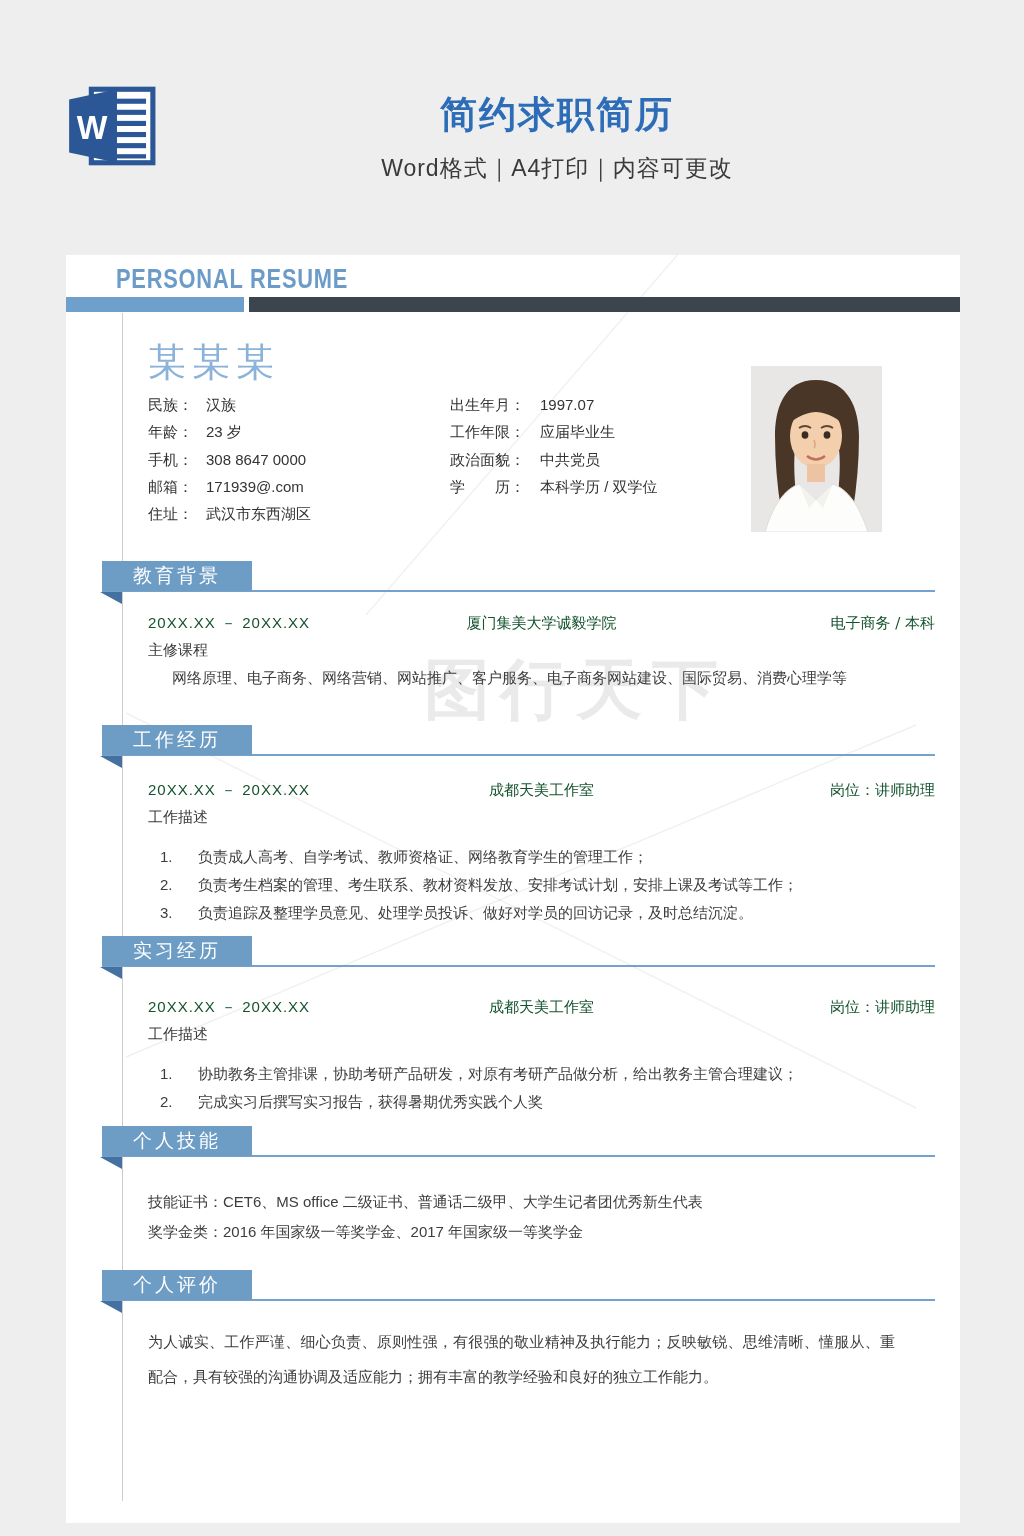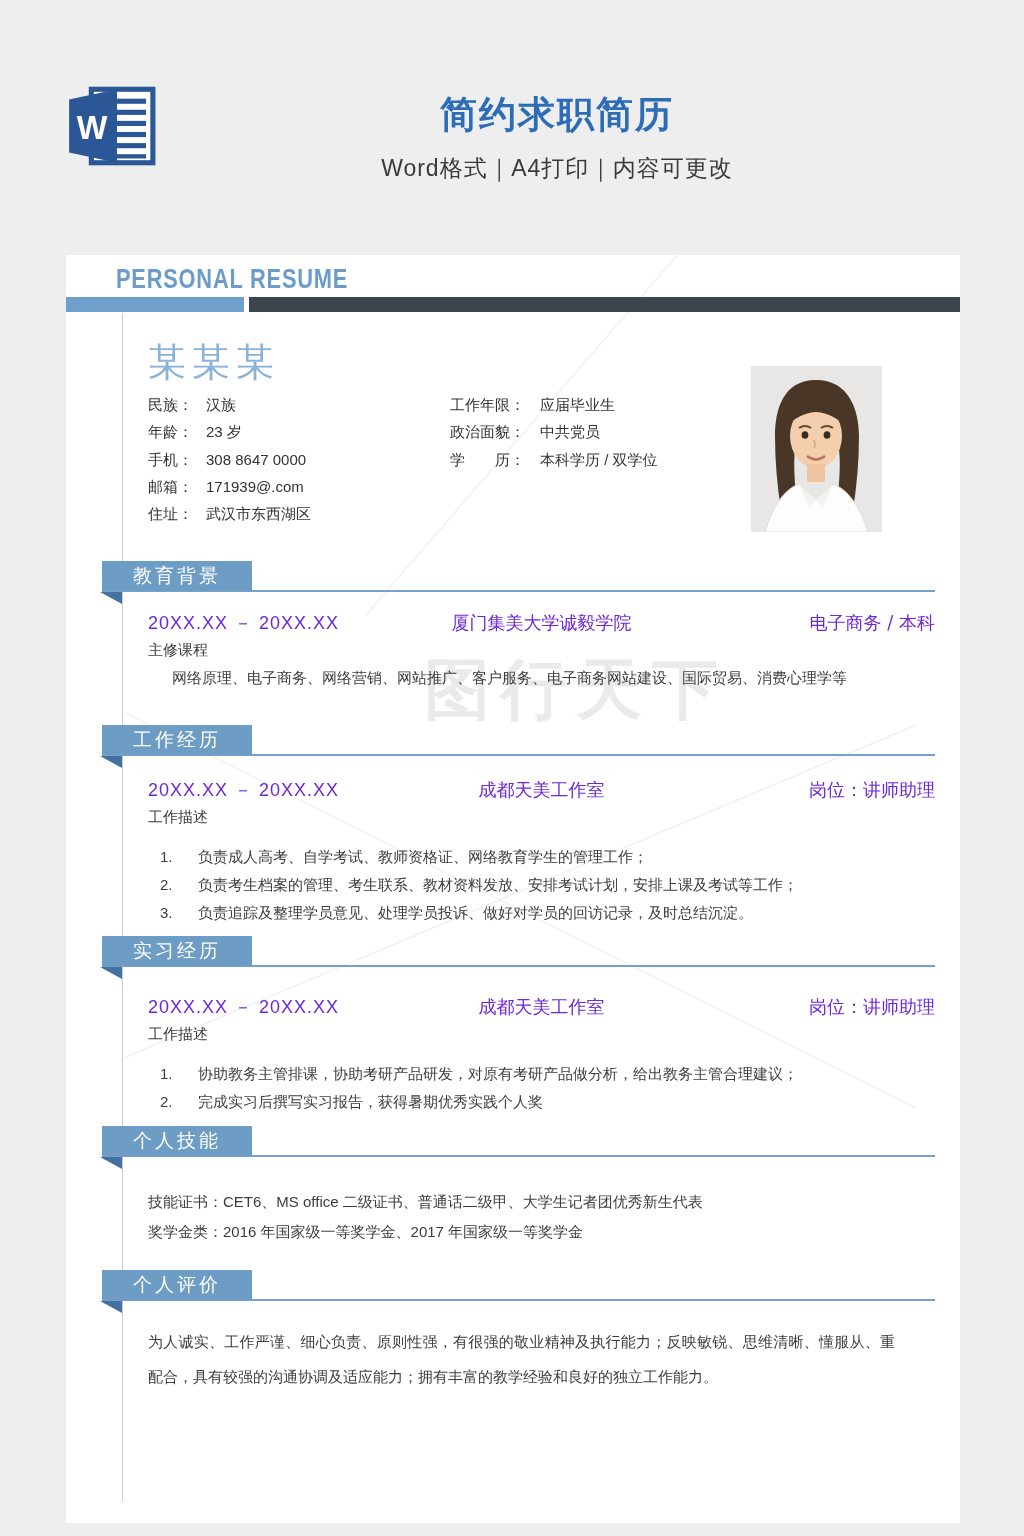--- a/index.html
+++ b/index.html
@@ -73,21 +73,21 @@
     background:#6d9cc5;color:#ffffff;
     font-family:"DejaVu Serif", serif;font-size:19px;letter-spacing:3px;
     display:flex;align-items:center;justify-content:center;
   }
   .ribbon .rule{position:absolute;left:36px;right:25px;top:29px;height:2px;background:#74a2cc;}
   .ribbon .fold{
     position:absolute;left:34px;top:31px;width:0;height:0;
     border-top:12px solid #44719f;border-left:22px solid transparent;
   }
   .sec-content{padding:0 25px 0 82px;}
-  .meta-row{display:flex;line-height:26px;font-size:18px;color:#6d28d9;}
+  .meta-row{display:flex;line-height:26px;font-size:15px;color:#14532d;}
   .meta-row .date{width:250px;letter-spacing:1px;}
   .meta-row .org{flex:1;text-align:center;font-family:"DejaVu Serif", serif;}
   .meta-row .pos{width:250px;text-align:right;font-family:"DejaVu Serif", serif;}
   .sub-label{font-family:"DejaVu Serif", serif;font-size:15px;color:#3a3a3a;line-height:28px;}
   .detail-line{font-size:15px;color:#3d3d3d;line-height:28px;margin-left:24px;}
   ol.numlist{list-style:none;margin:12px;padding:0;counter-reset:n;}
   ol.numlist li{display:flex;counter-increment:n;font-size:15px;color:#3d3d3d;line-height:28px;}
   ol.numlist li::before{content:counter(n) ".";flex:0 0 38px;}
   .skills-line{font-size:15px;color:#3d3d3d;line-height:29.5px;}
   .eval-text{font-size:15px;color:#3d3d3d;line-height:35px;padding-right:40px;text-align:justify;}
@@ -156,20 +156,24 @@
       <span class="info-label">邮箱：</span>
       <span class="info-value">171939@.com</span>
     </div>
     <div class="info-row">
       <span class="info-label">住址：</span>
       <span class="info-value">武汉市东西湖区</span>
     </div>
   </div>
 
   <div class="info-col info-right">
+    <div class="info-row">
+      <span class="info-label">出生年月：</span>
+      <span class="info-value">1997.07</span>
+    </div>
     <div class="info-row">
       <span class="info-label">工作年限：</span>
       <span class="info-value">应届毕业生</span>
     </div>
     <div class="info-row">
       <span class="info-label">政治面貌：</span>
       <span class="info-value">中共党员</span>
     </div>
     <div class="info-row">
       <span class="info-label">学　　历：</span>

